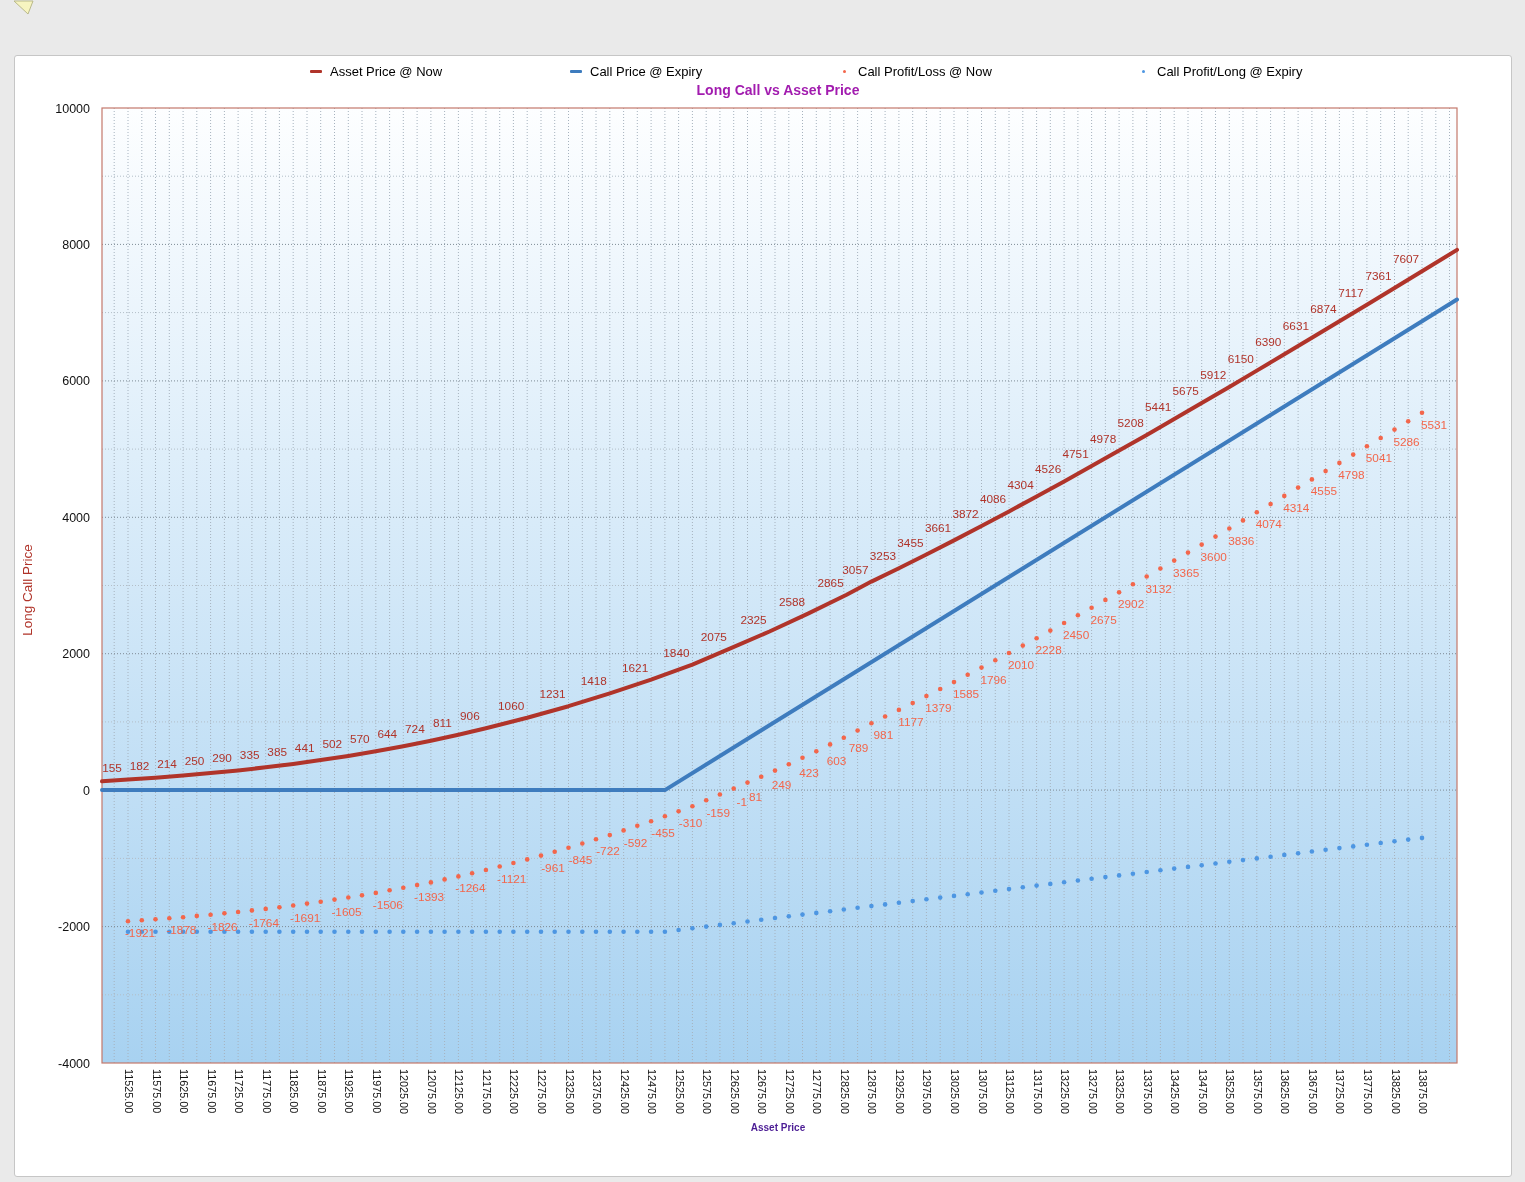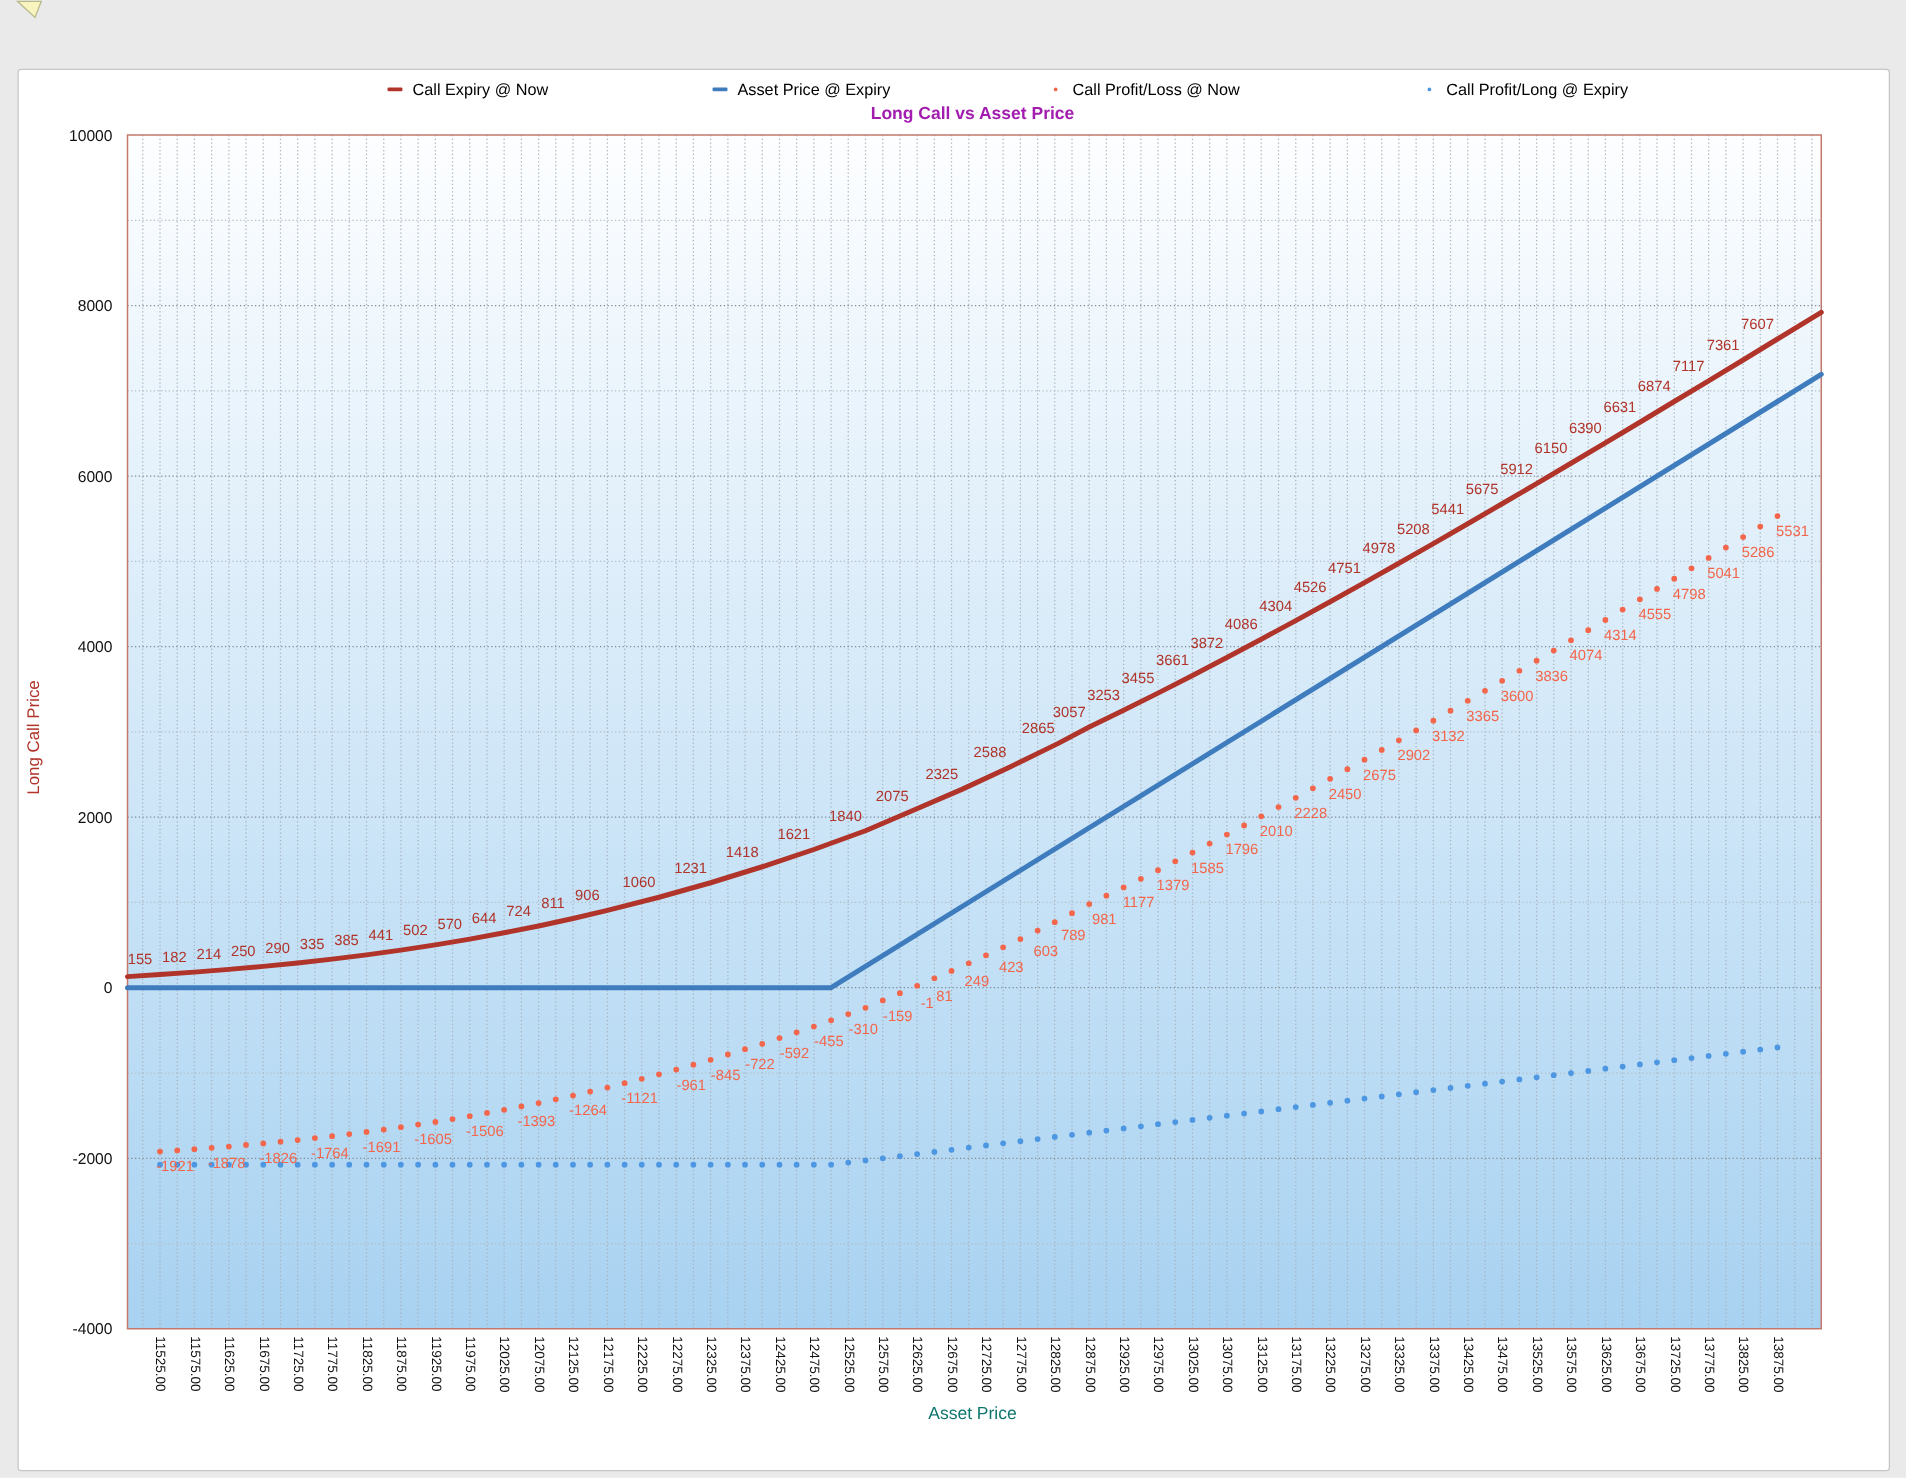--- a/index.html
+++ b/index.html
@@ -14,46 +14,46 @@
   .legend-item{position:absolute;top:63px;height:16px;display:flex;align-items:center;gap:8px;
     font-size:13px;color:#000;}
   .legend-marker{width:12px;display:flex;align-items:center;justify-content:center;}
   .lm-line{width:12px;height:3px;border-radius:1px;}
   .lm-dot{width:3px;height:3px;border-radius:50%;}
   #chart-title{position:absolute;left:778px;top:82px;transform:translateX(-50%);
     font-size:14px;font-weight:bold;color:#a21caf;white-space:nowrap;}
   #y-axis-title{position:absolute;left:27px;top:590px;transform:translate(-50%,-50%) rotate(-90deg);
     font-size:13.5px;color:#B0342A;white-space:nowrap;}
   #x-axis-title{position:absolute;left:778px;top:1122px;transform:translateX(-50%);
-    font-size:14px;color:#0f766e;white-space:nowrap;}
+    font-size:10px;color:#4c1d95;white-space:nowrap;font-weight:bold;}
   #plot-svg{position:absolute;left:0;top:0;}
 </style>
 </head>
 <body>
 
 <div id="stage">
 
   <svg id="corner-glyph" width="44" height="18">
     <polygon points="14,1 33,1 28,14" fill="#F7F4C0" stroke="#B9B98A" stroke-width="1"></polygon>
   </svg>
 
 
   <div id="card"></div>
 
   <div class="legend-item" style="left:310px">
     <span class="legend-marker">
         <span class="lm-line" style="background:#B0342A"></span>
       </span>
-    <span>Call Expiry @ Now</span>
+    <span>Asset Price @ Now</span>
   </div>
   <div class="legend-item" style="left:570px">
     <span class="legend-marker">
         <span class="lm-line" style="background:#3E7CBE"></span>
       </span>
-    <span>Asset Price @ Expiry</span>
+    <span>Call Price @ Expiry</span>
   </div>
   <div class="legend-item" style="left:838px">
     <span class="legend-marker">
         <span class="lm-dot" style="background:#F3664B"></span>
       </span>
     <span>Call Profit/Loss @ Now</span>
   </div>
   <div class="legend-item" style="left:1137px">
     <span class="legend-marker">
         <span class="lm-dot" style="background:#4D96E2"></span>

